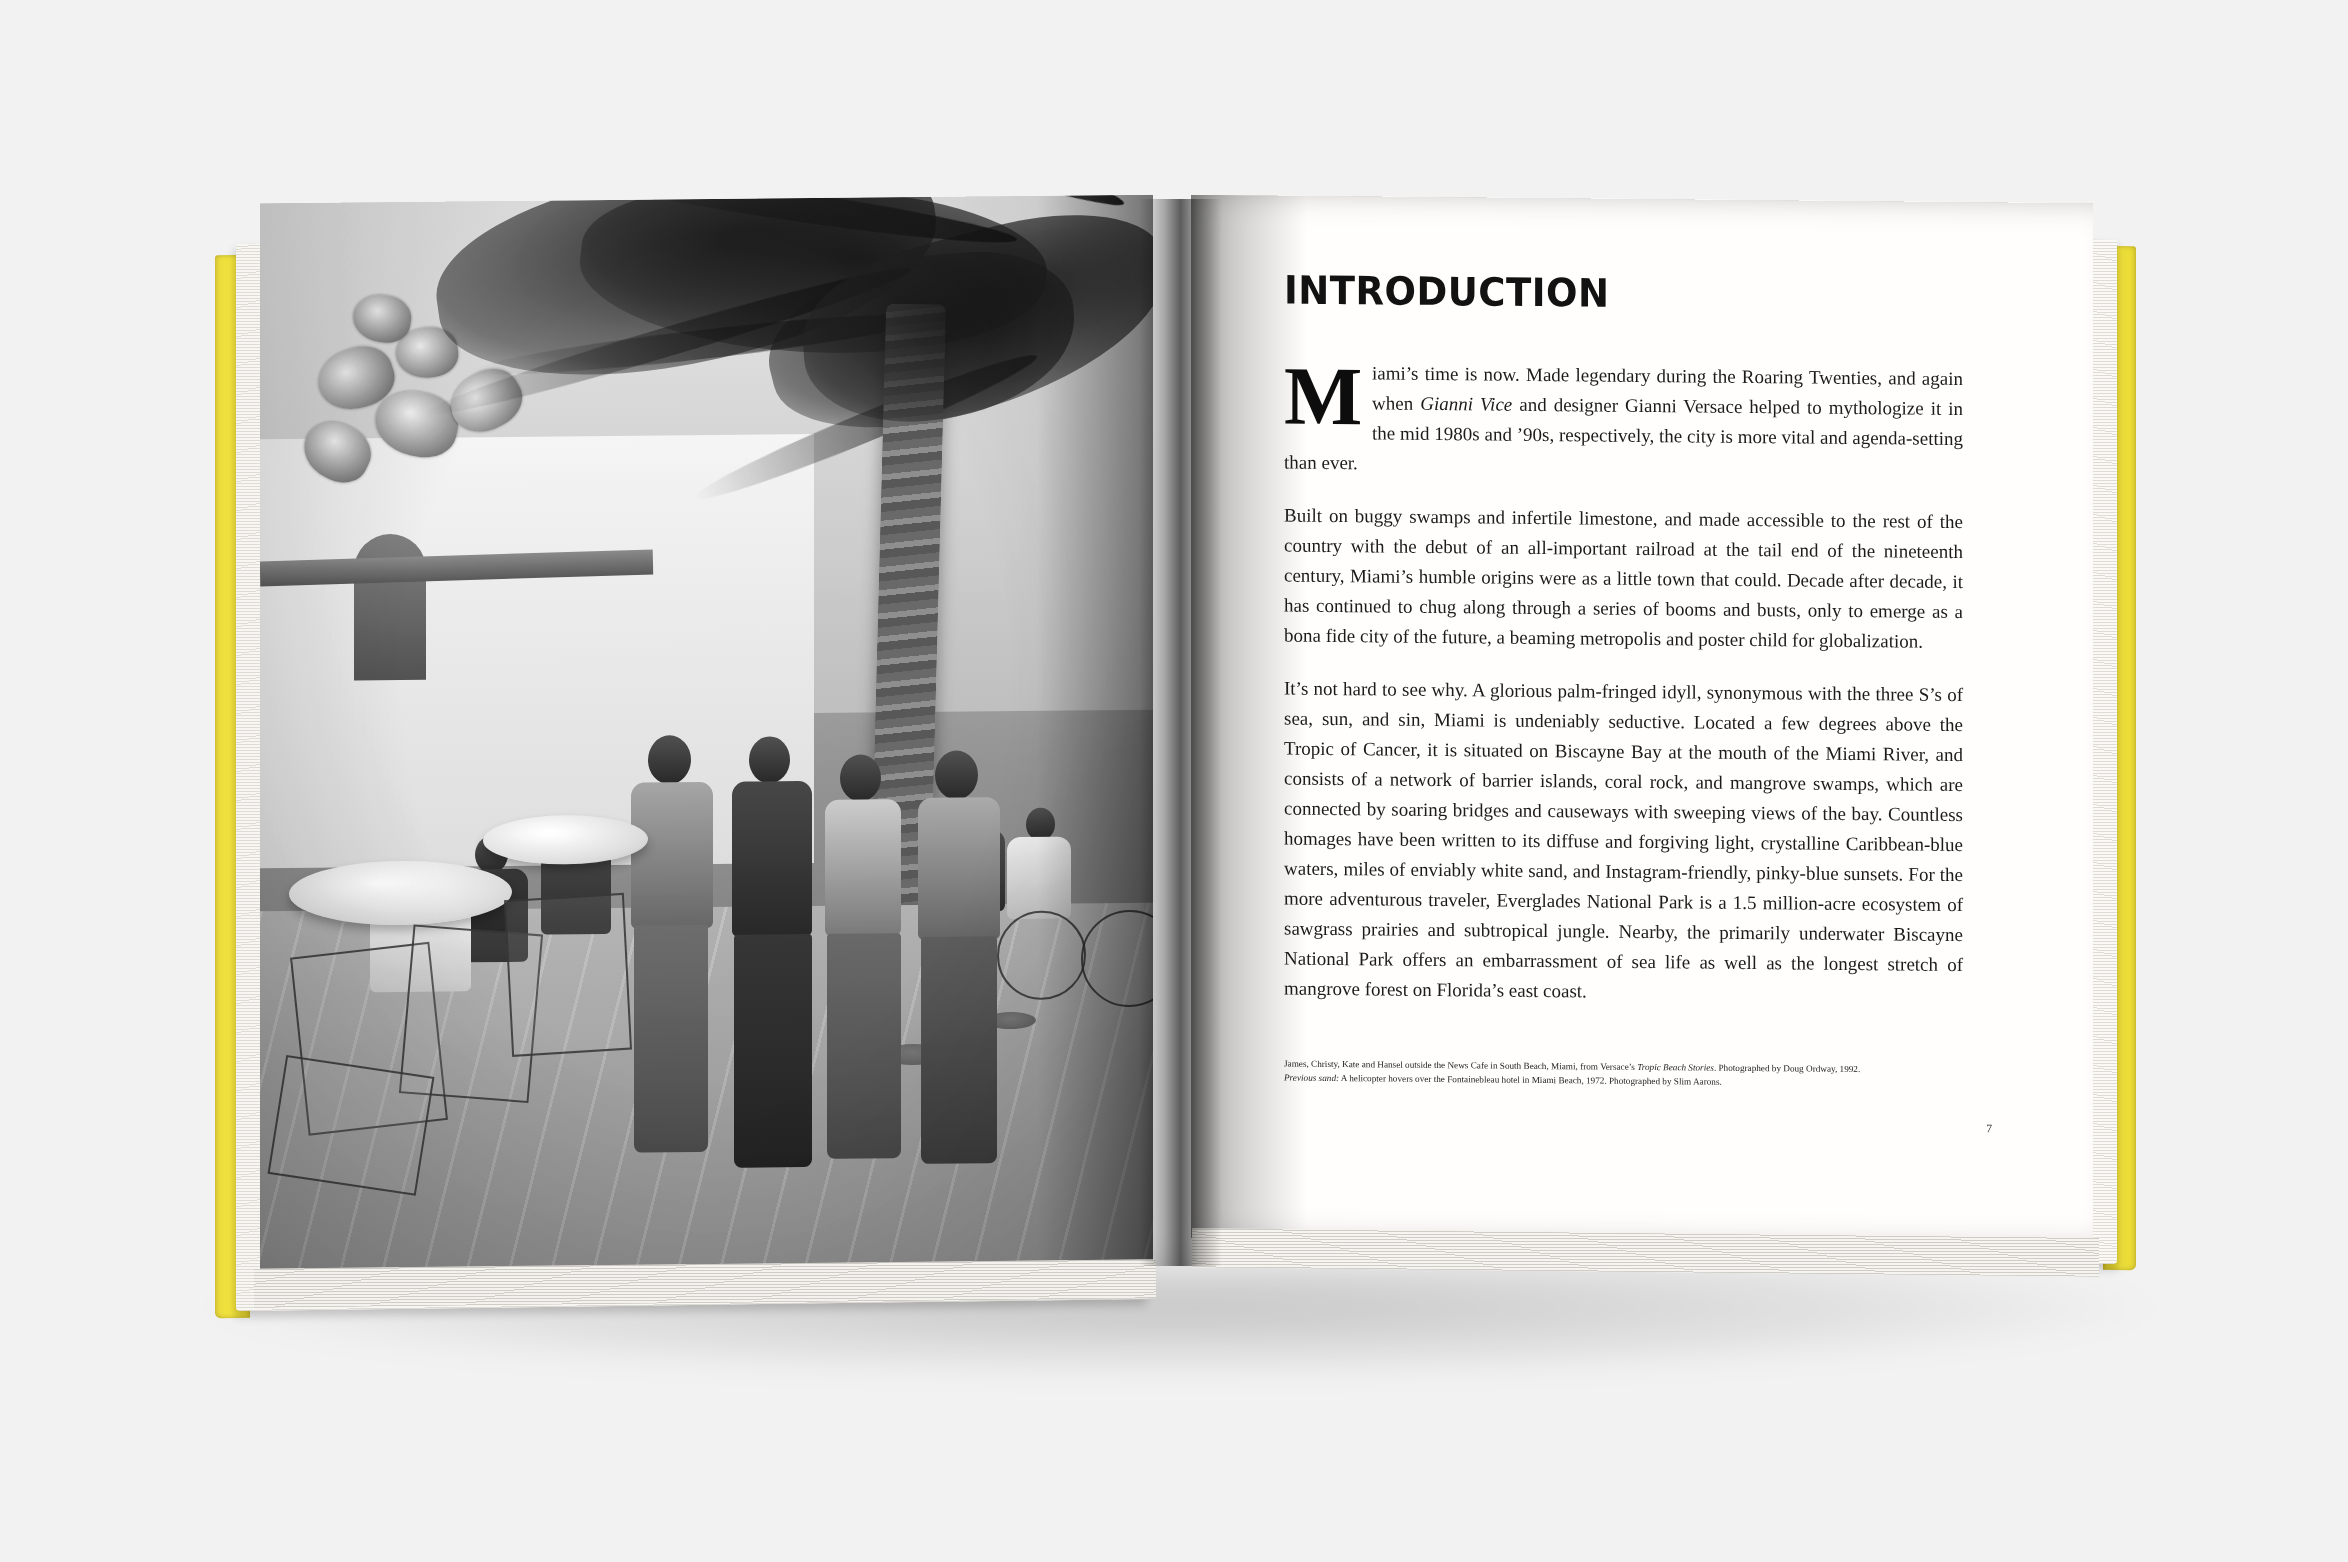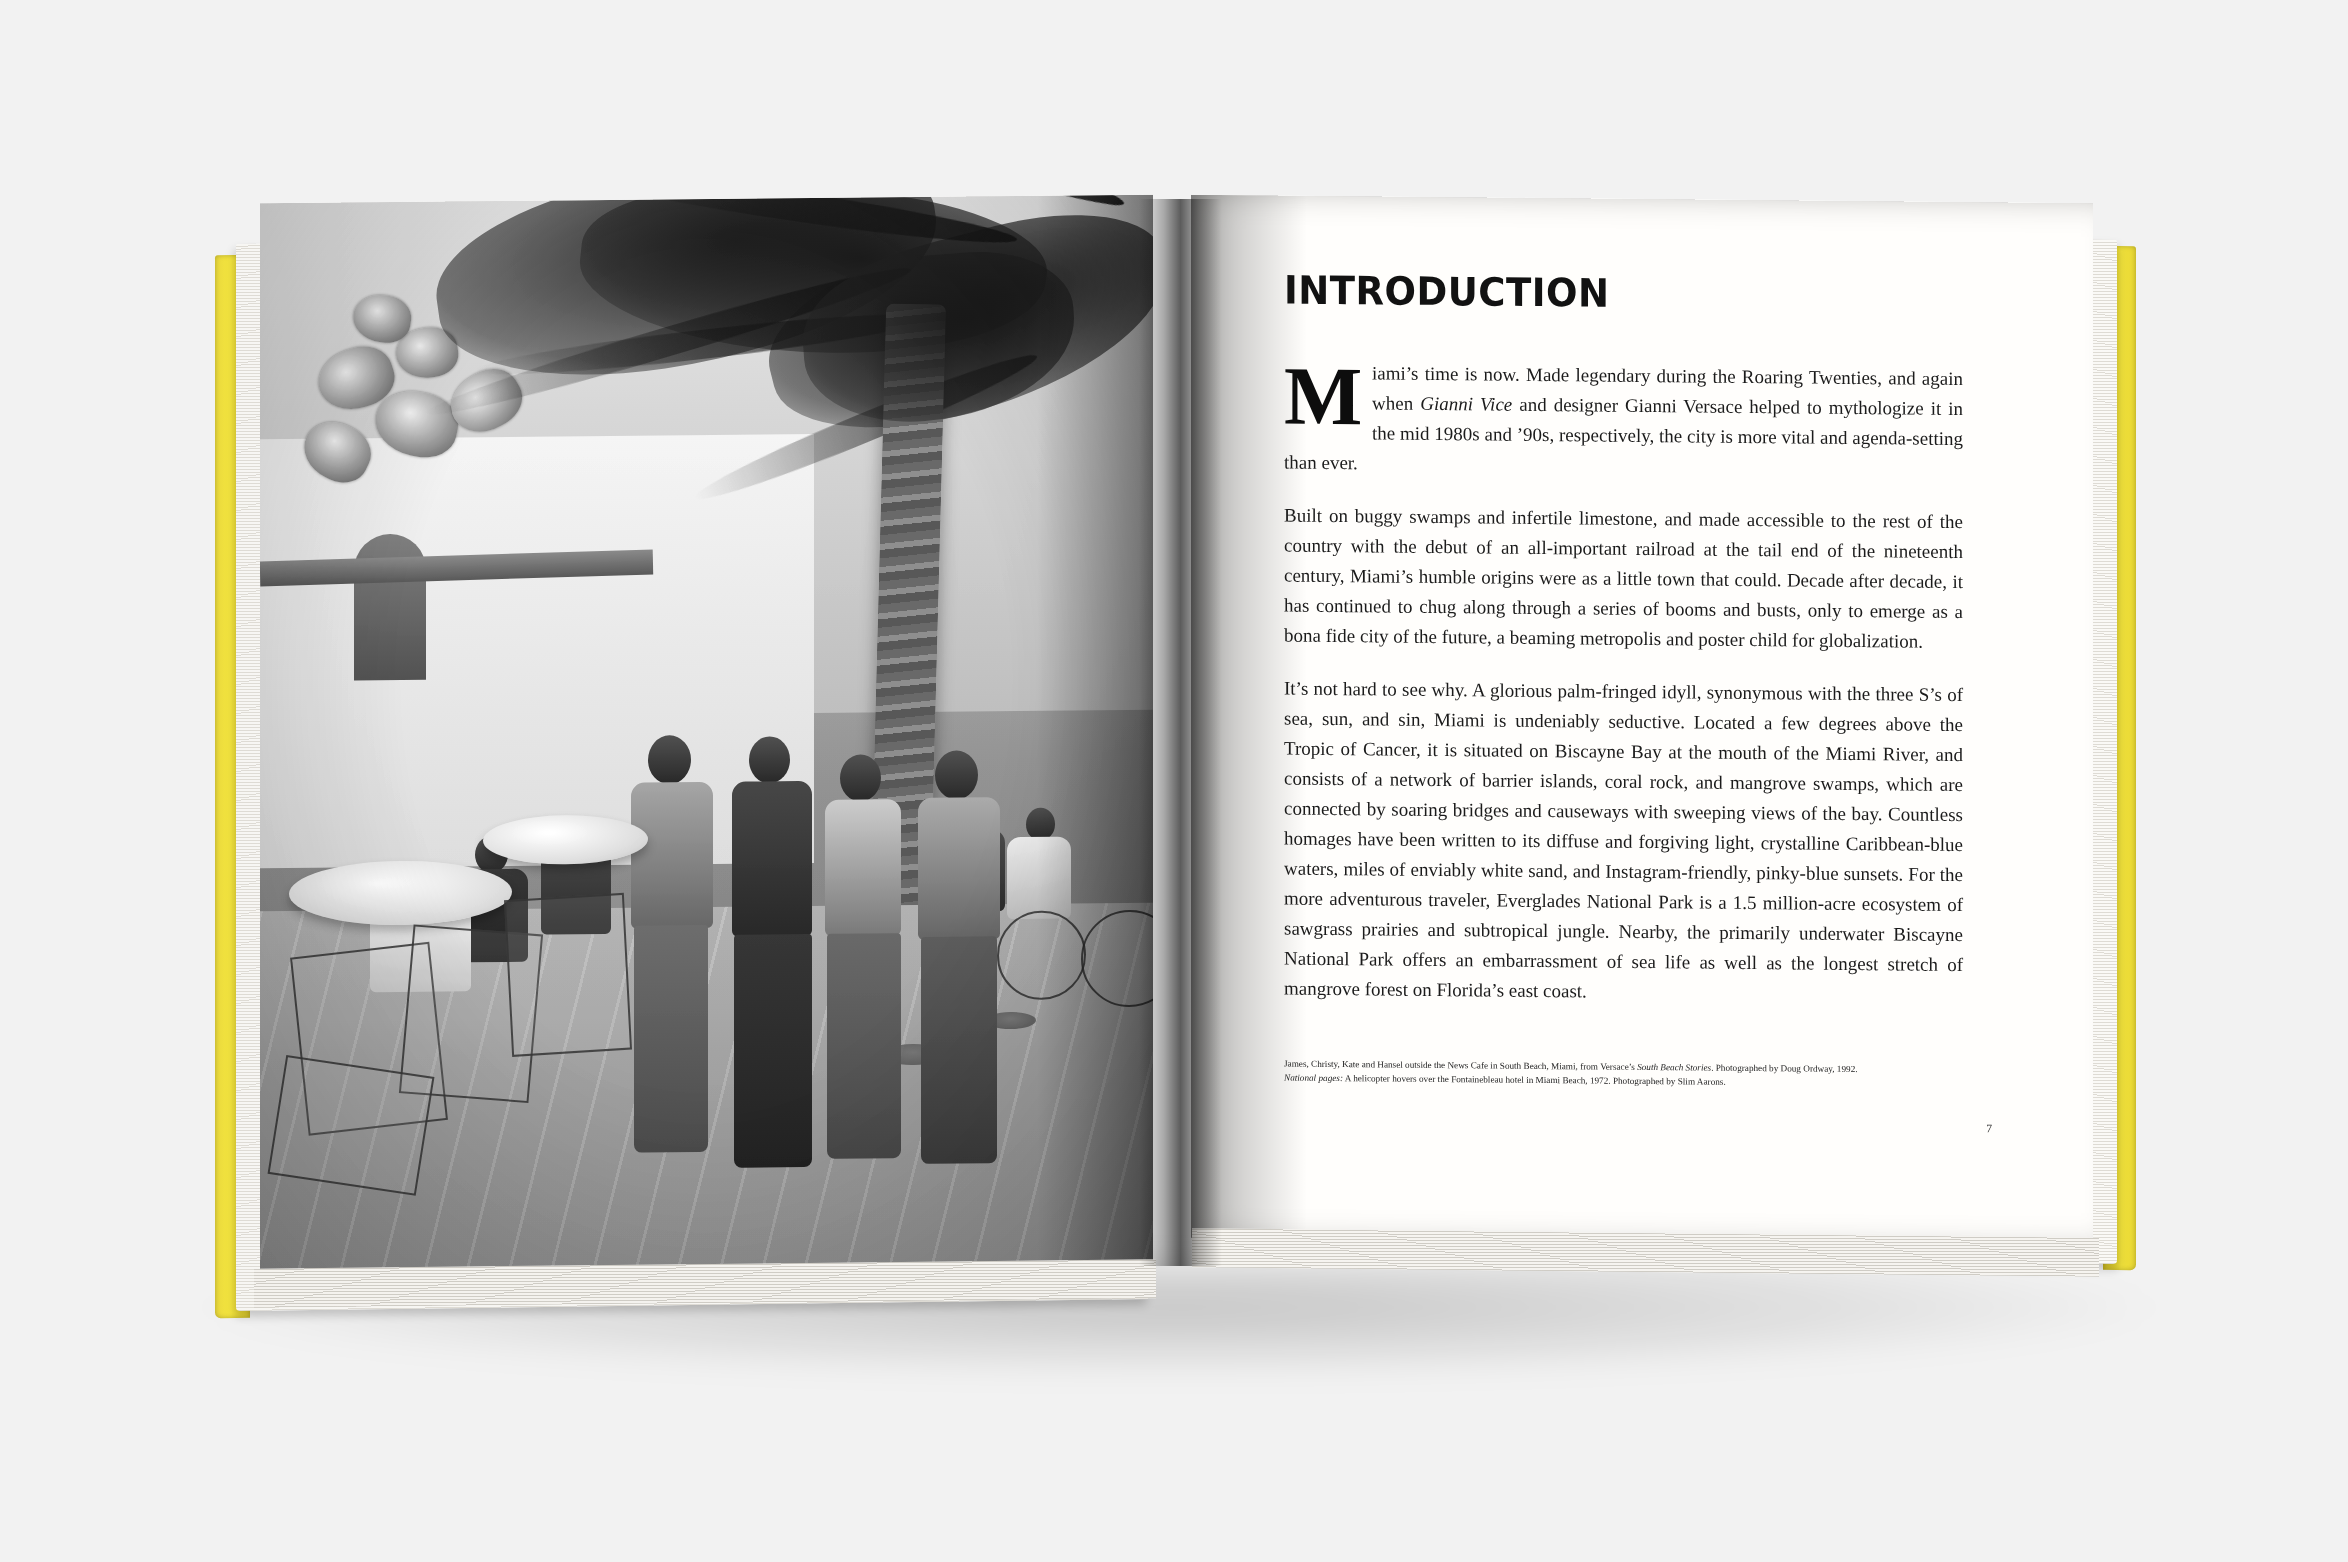--- a/index.html
+++ b/index.html
@@ -502,23 +502,23 @@
         <p class="body-p" id="first-p">
           <span id="dropcap">M</span><span>iami’s time is now. Made legendary during the Roaring Twenties, and again when </span><span class="ital">Gianni Vice</span><span> and designer Gianni Versace helped to mythologize it in the mid 1980s and ’90s, respectively, the city is more vital and agenda-setting than ever.</span>
         </p>
 
         <p class="body-p">Built on buggy swamps and infertile limestone, and made accessible to the rest of the country with the debut of an all-important railroad at the tail end of the nineteenth century, Miami’s humble origins were as a little town that could. Decade after decade, it has continued to chug along through a series of booms and busts, only to emerge as a bona fide city of the future, a beaming metropolis and poster child for globalization.</p>
 
         <p class="body-p">It’s not hard to see why. A glorious palm-fringed idyll, synonymous with the three S’s of sea, sun, and sin, Miami is undeniably seductive. Located a few degrees above the Tropic of Cancer, it is situated on Biscayne Bay at the mouth of the Miami River, and consists of a network of barrier islands, coral rock, and mangrove swamps, which are connected by soaring bridges and causeways with sweeping views of the bay. Countless homages have been written to its diffuse and forgiving light, crystalline Caribbean-blue waters, miles of enviably white sand, and Instagram-friendly, pinky-blue sunsets. For the more adventurous traveler, Everglades National Park is a 1.5 million-acre ecosystem of sawgrass prairies and subtropical jungle. Nearby, the primarily underwater Biscayne National Park offers an embarrassment of sea life as well as the longest stretch of mangrove forest on Florida’s east coast.</p>
       </div>
 
       <div id="caption">
-        <span>James, Christy, Kate and Hansel outside the News Cafe in South Beach, Miami, from Versace’s </span><span class="cap-em">South Beach Stories</span><span>. Photographed by Doug Ordway, 1992.</span>
+        <span>James, Christy, Kate and Hansel outside the News Cafe in South Beach, Miami, from Versace’s </span><span class="cap-em">Tropic Beach Stories</span><span>. Photographed by Doug Ordway, 1992.</span>
         <br>
-        <span class="cap-em">National pages:</span><span> A helicopter hovers over the Fontainebleau hotel in Miami Beach, 1972. Photographed by Slim Aarons.</span>
+        <span class="cap-em">Previous sand:</span><span> A helicopter hovers over the Fontainebleau hotel in Miami Beach, 1972. Photographed by Slim Aarons.</span>
       </div>
 
       <div id="folio">7</div>
     </div>
 
     <div id="gutter"></div>
 
     <div id="bottom-block-left"></div>
     <div id="bottom-block-right"></div>
   </div>

